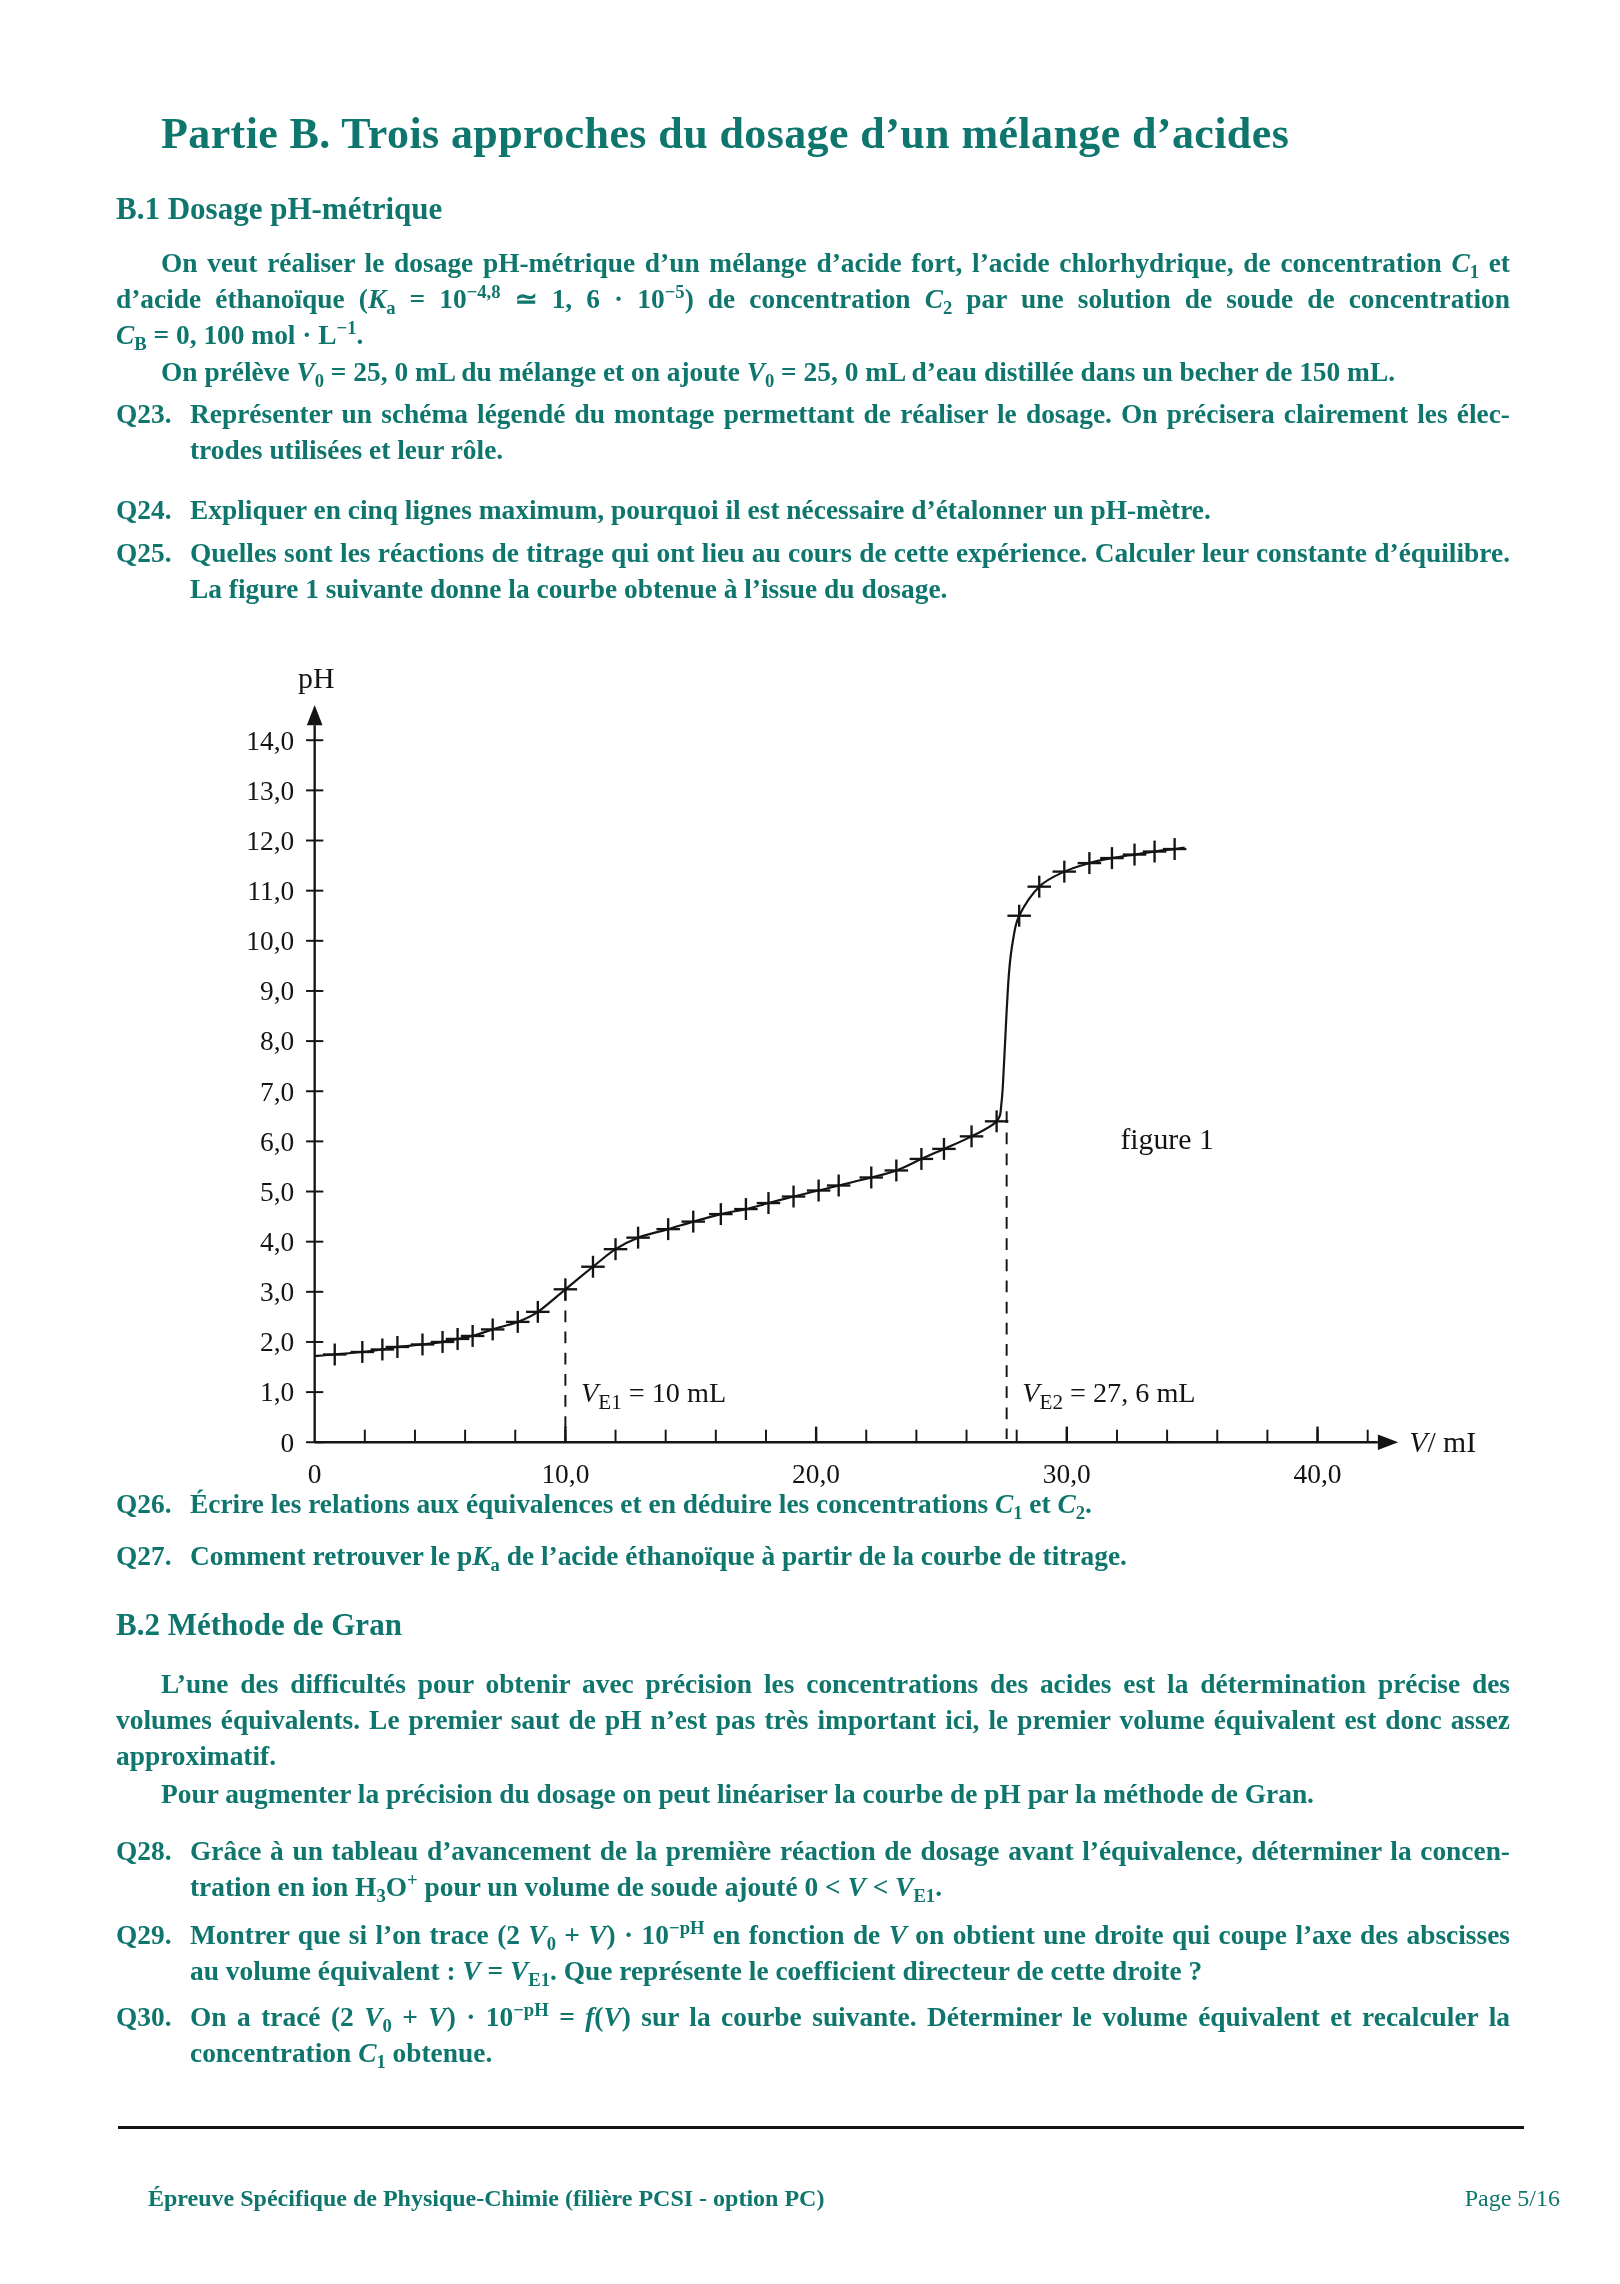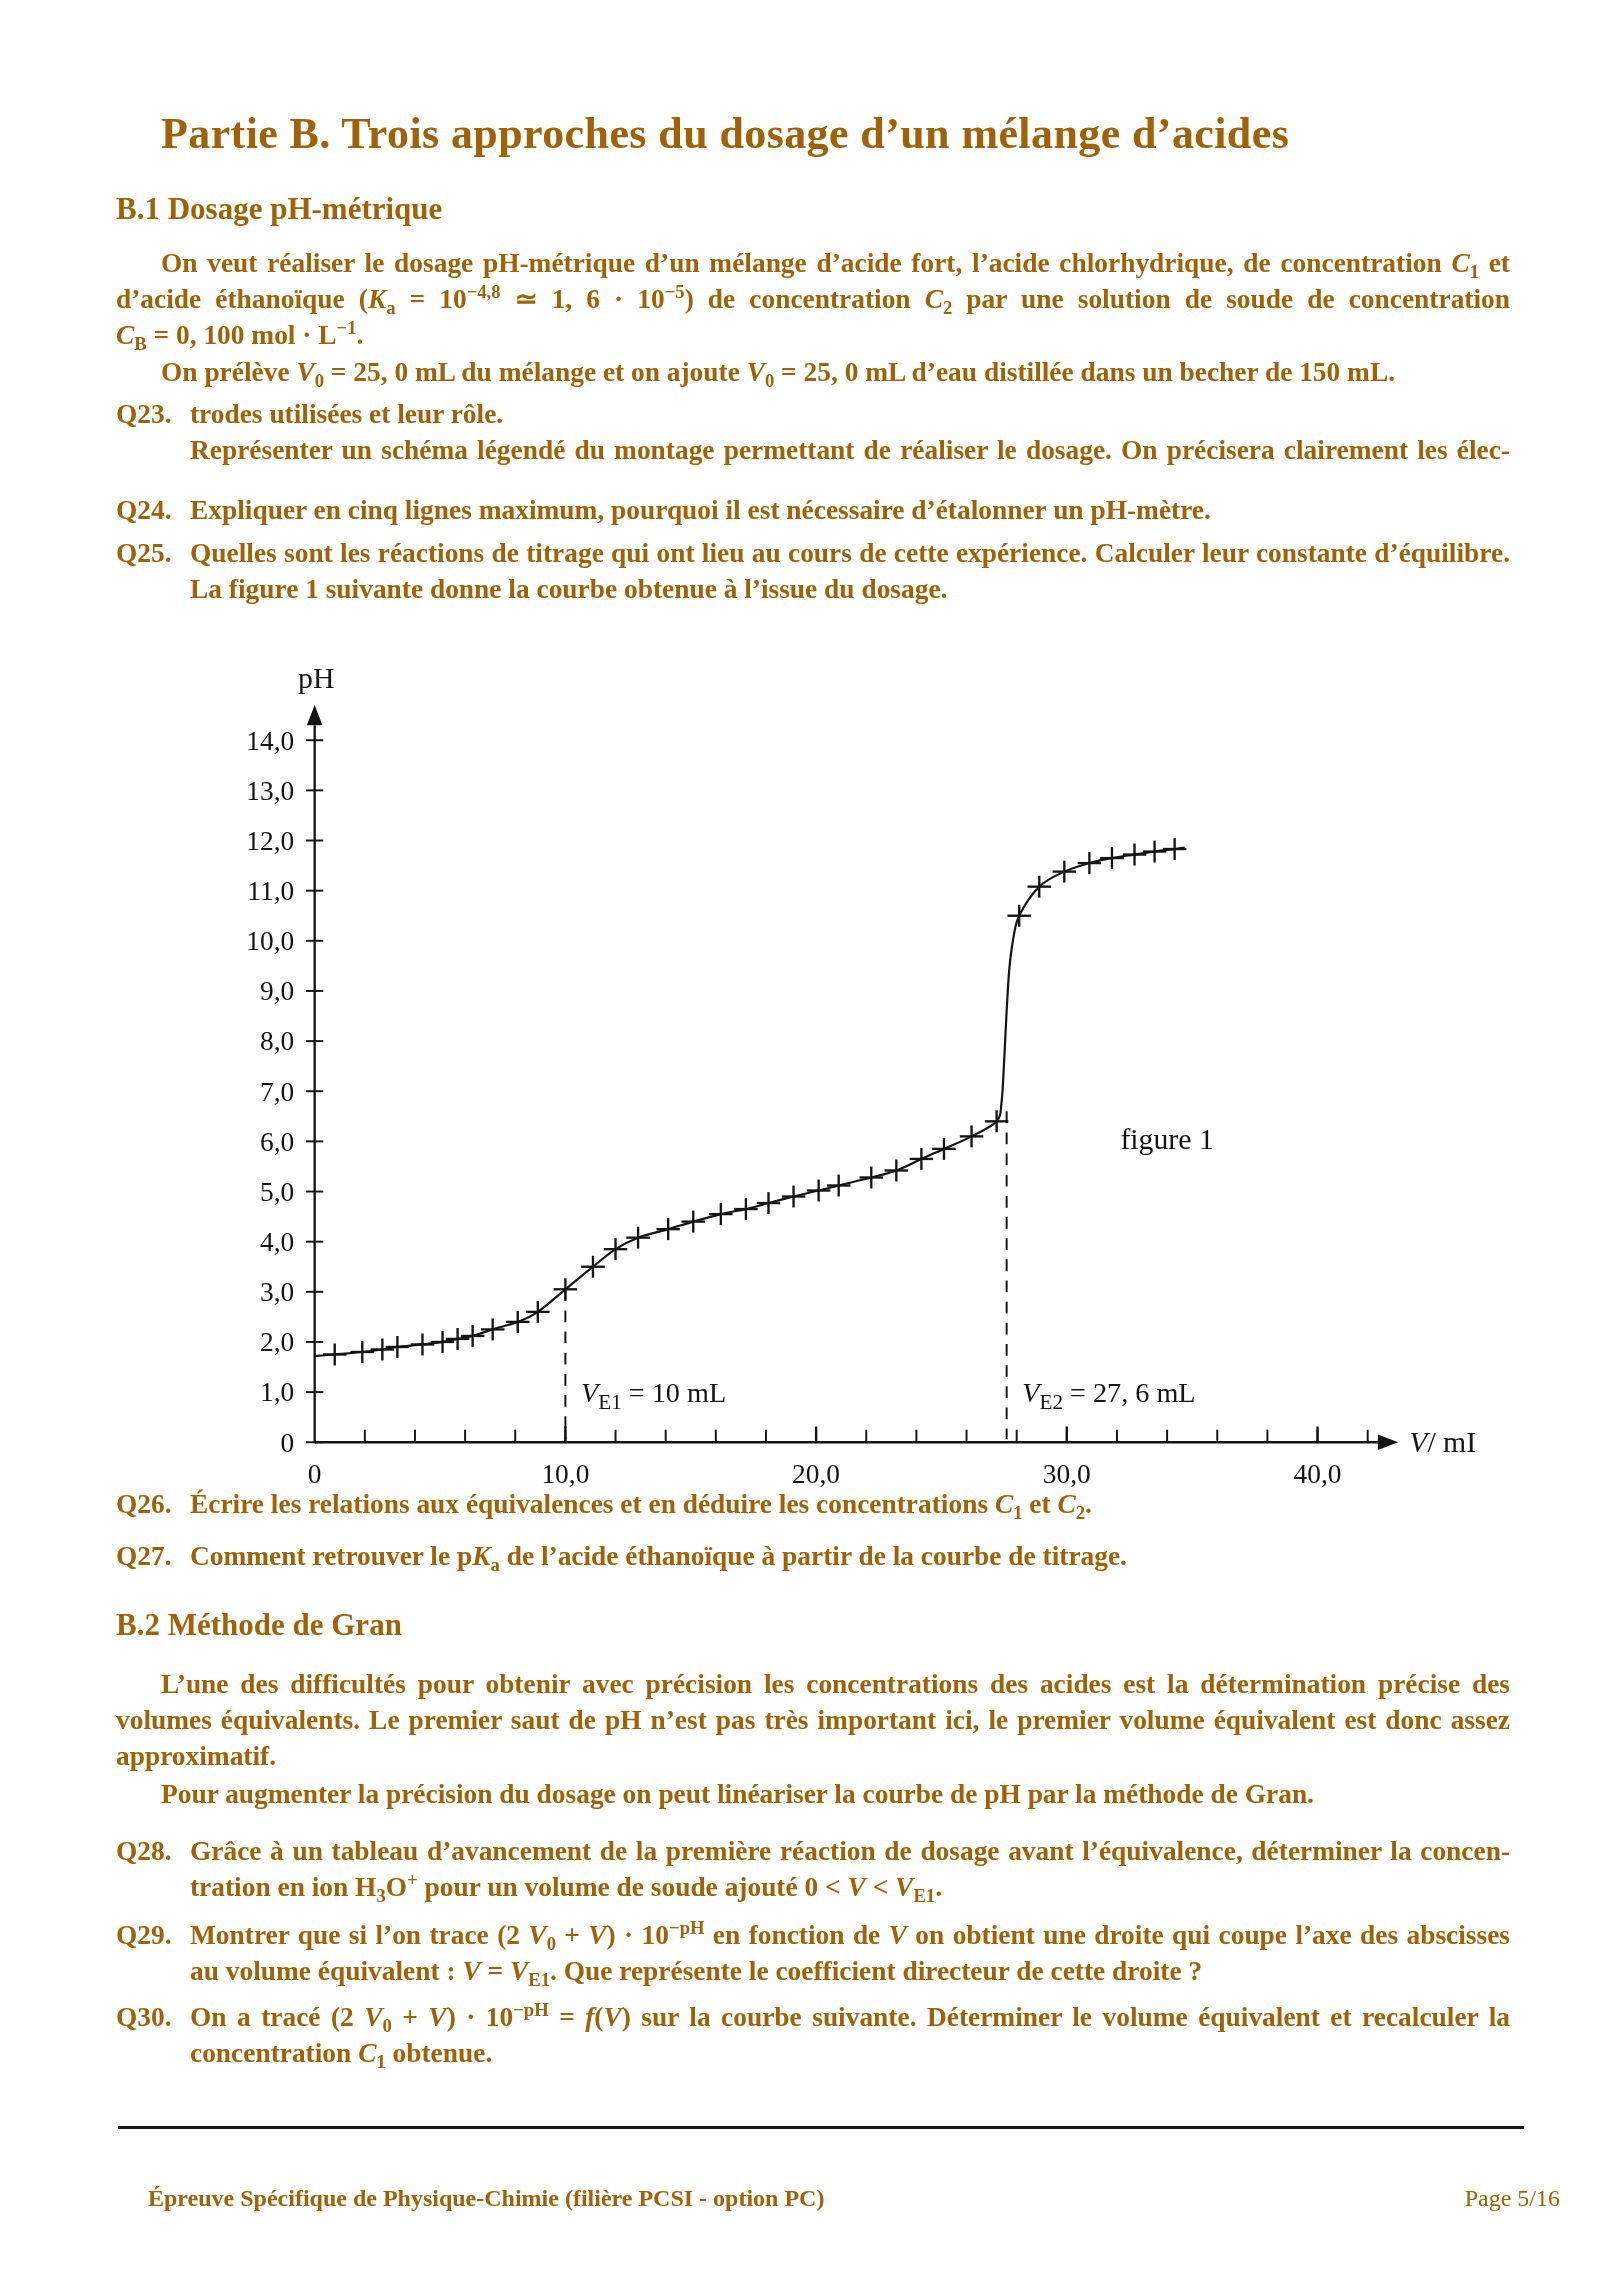--- a/index.html
+++ b/index.html
@@ -1,19 +1,19 @@
 <!DOCTYPE html>
 <html style="font-size:12.5px"><head>
 <meta charset="utf-8">
 <style>
   * { margin:0; padding:0; box-sizing:border-box; }
   html,body { background:#e8e8e8; }
   .page {
     position:relative; width:1620px; height:2284px; background:#ffffff;
-    font-family:"Liberation Serif", serif; color:#a16207; overflow:hidden;
+    font-family:"Liberation Serif", serif; color:#0f766e; overflow:hidden;
     margin:0 auto;
   }
   .abs { position:absolute; }
   .title { font-size:44px; font-weight:bold; letter-spacing:0.4px; }
   .shead { font-size:31px; font-weight:bold; }
   .para  { left:116px; width:1394px; font-size:27.4px; }
   .line  { line-height:36px; min-height:36px;font-weight:bold; }
   .ind   { text-indent:45px; }
   .j     { text-align:justify; text-align-last:justify; }
   .q     { left:116px; width:1394px; font-size:27.4px; }
@@ -47,22 +47,22 @@
     <div class="line"><i>C</i><sub>B</sub> = 0, 100 mol · L<sup>−1</sup>.</div>
   </div>
 
   <div class="abs para" style="top:354px;">
     <div class="line ind">On prélève <i>V</i><sub>0</sub> = 25, 0 mL du mélange et on ajoute <i>V</i><sub>0</sub> = 25, 0 mL d’eau distillée dans un becher de 150 mL.</div>
   </div>
 
   <div class="abs q" style="top:396px;">
     <span class="qlabel">Q23.</span>
     <div class="qbody">
+      <div class="line j">Représenter un schéma légendé du montage permettant de réaliser le dosage. On précisera clairement les élec-</div>
       <div class="line">trodes utilisées et leur rôle.</div>
-      <div class="line j">Représenter un schéma légendé du montage permettant de réaliser le dosage. On précisera clairement les élec-</div>
     </div>
   </div>
 
   <div class="abs q" style="top:492px;">
     <span class="qlabel">Q24.</span>
     <div class="qbody">
       <div class="line">Expliquer en cinq lignes maximum, pourquoi il est nécessaire d’étalonner un pH-mètre.</div>
     </div>
   </div>
 

